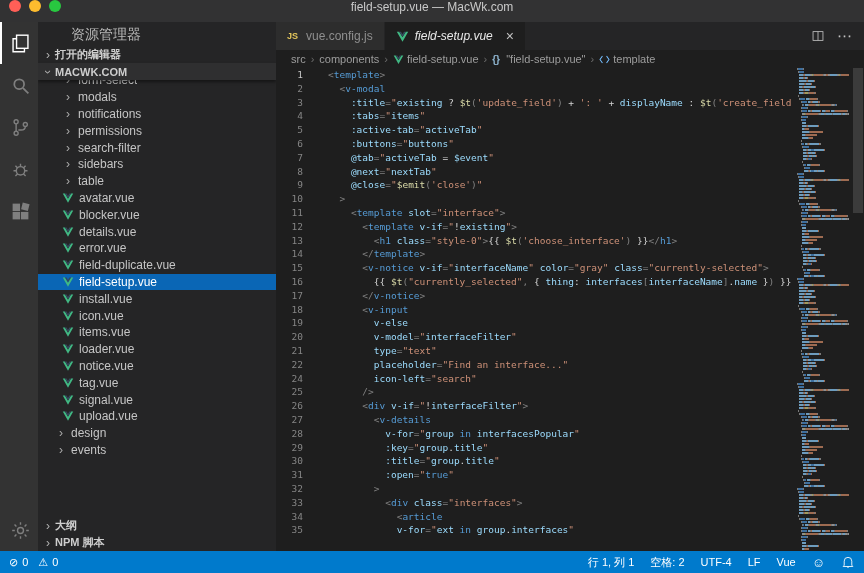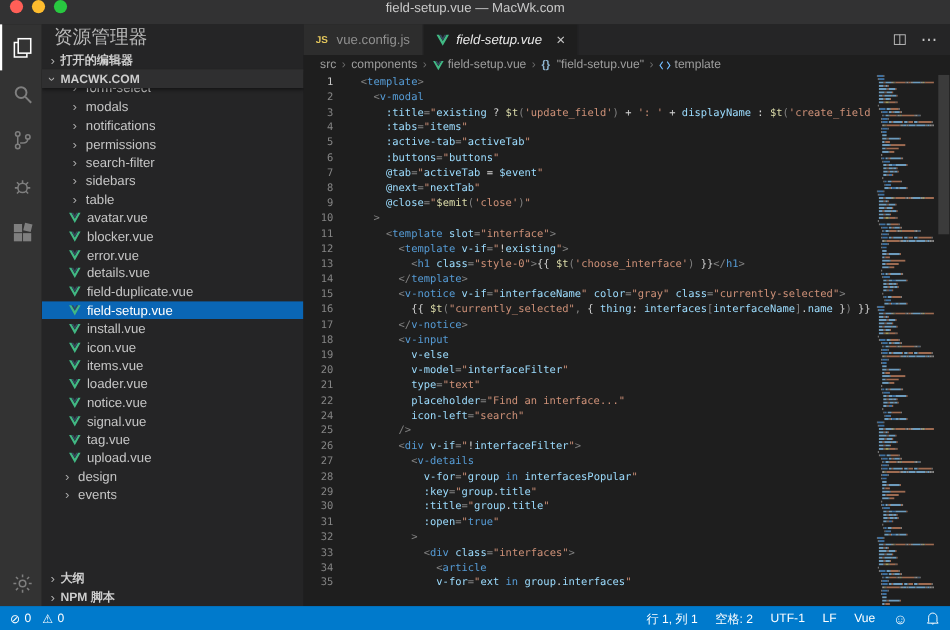--- a/index.html
+++ b/index.html
@@ -20,21 +20,21 @@
   .activitybar { flex:0 0 38px; background:#333333; display:flex; flex-direction:column; }
   .act-item { width:38px; height:42px; display:flex; align-items:center; justify-content:center;
     color:#7f7f7f; border-left:2px solid transparent; cursor:pointer; }
   .act-item.active { color:#ffffff; border-left-color:#ffffff; }
   .act-item svg { width:21px; height:21px; }
   .act-spacer { flex:1; }
 
   
   .sidebar { flex:0 0 238px; background:#252526; display:flex; flex-direction:column; min-height:0;
     color:#cccccc; overflow:hidden; }
-  .sidebar-title { flex:0 0 24px; line-height:24px; padding-left:11px; font-size:17px; color:#b8b8b8; }
+  .sidebar-title { flex:0 0 24px; line-height:24px; padding-left:33px; font-size:14px; color:#b8b8b8; }
   .section-hdr { flex:0 0 17px; display:flex; align-items:center; font-size:11px; font-weight:bold;
     color:#cecece; cursor:pointer; padding-left:3px; }
   .section-hdr .chev { width:14px; text-align:center; font-size:12px; font-weight:normal; color:#b0b0b0; }
   .chev.open { transform:rotate(90deg); }
   .proj-hdr { background:#2f2f30; box-shadow:0 2px 3px rgba(0,0,0,.45); position:relative; z-index:2; }
   .tree { flex:1 1 auto; overflow:hidden; font-size:12px; }
   .tree-row { height:16.8px; display:flex; align-items:center; cursor:pointer; color:#c5c5c5; white-space:nowrap; }
   .tree-row:first-child { margin-top:-8px; }
   .tree-row.selected { color:#ffffff; }
   .tree-row .chev { width:12px; margin-right:4px; text-align:center; font-size:12px; color:#ababab; }
@@ -214,30 +214,30 @@
             </span>
             <span class="lbl">blocker.vue</span>
           </div>
           <div class="tree-row" style="padding-left: 24px;">
             <span class="f-icon">
               <svg viewBox="0 0 24 24">
                 <path fill="#41b883" d="M1.5 3h4.4L12 13.6 18.1 3h4.4L12 21.6z"></path>
                 <path fill="#35495e" d="M5.9 3h3.3L12 7.8 14.8 3h3.3L12 12.4z"></path>
               </svg>
             </span>
-            <span class="lbl">error.vue</span>
+            <span class="lbl">details.vue</span>
           </div>
           <div class="tree-row" style="padding-left: 24px;">
             <span class="f-icon">
               <svg viewBox="0 0 24 24">
                 <path fill="#41b883" d="M1.5 3h4.4L12 13.6 18.1 3h4.4L12 21.6z"></path>
                 <path fill="#35495e" d="M5.9 3h3.3L12 7.8 14.8 3h3.3L12 12.4z"></path>
               </svg>
             </span>
-            <span class="lbl">details.vue</span>
+            <span class="lbl">error.vue</span>
           </div>
           <div class="tree-row" style="padding-left: 24px;">
             <span class="f-icon">
               <svg viewBox="0 0 24 24">
                 <path fill="#41b883" d="M1.5 3h4.4L12 13.6 18.1 3h4.4L12 21.6z"></path>
                 <path fill="#35495e" d="M5.9 3h3.3L12 7.8 14.8 3h3.3L12 12.4z"></path>
               </svg>
             </span>
             <span class="lbl">field-duplicate.vue</span>
           </div>
@@ -295,30 +295,30 @@
             </span>
             <span class="lbl">notice.vue</span>
           </div>
           <div class="tree-row" style="padding-left: 24px;">
             <span class="f-icon">
               <svg viewBox="0 0 24 24">
                 <path fill="#41b883" d="M1.5 3h4.4L12 13.6 18.1 3h4.4L12 21.6z"></path>
                 <path fill="#35495e" d="M5.9 3h3.3L12 7.8 14.8 3h3.3L12 12.4z"></path>
               </svg>
             </span>
-            <span class="lbl">signal.vue</span>
+            <span class="lbl">tag.vue</span>
           </div>
           <div class="tree-row" style="padding-left: 24px;">
             <span class="f-icon">
               <svg viewBox="0 0 24 24">
                 <path fill="#41b883" d="M1.5 3h4.4L12 13.6 18.1 3h4.4L12 21.6z"></path>
                 <path fill="#35495e" d="M5.9 3h3.3L12 7.8 14.8 3h3.3L12 12.4z"></path>
               </svg>
             </span>
-            <span class="lbl">tag.vue</span>
+            <span class="lbl">signal.vue</span>
           </div>
           <div class="tree-row" style="padding-left: 24px;">
             <span class="f-icon">
               <svg viewBox="0 0 24 24">
                 <path fill="#41b883" d="M1.5 3h4.4L12 13.6 18.1 3h4.4L12 21.6z"></path>
                 <path fill="#35495e" d="M5.9 3h3.3L12 7.8 14.8 3h3.3L12 12.4z"></path>
               </svg>
             </span>
             <span class="lbl">upload.vue</span>
           </div>
@@ -1911,21 +1911,21 @@
   <div class="statusbar" style="background: rgb(0, 122, 204);">
     <div class="sb-left">
       <span class="ic-err">⊘</span>
       <span class="num">0</span>
       <span class="ic-warn">⚠</span>
       <span class="num">0</span>
     </div>
     <div class="sb-right" id="status-right">
         <span class="sb-item">行 1, 列 1</span>
         <span class="sb-item">空格: 2</span>
-        <span class="sb-item">UTF-1</span>
+        <span class="sb-item">UTF-4</span>
         <span class="sb-item">LF</span>
         <span class="sb-item">Vue</span>
         <span class="smiley">☺</span>
         <span class="sb-icon">
           <svg viewBox="0 0 24 24" fill="none" stroke="currentColor" stroke-width="1.5">
             <path d="M5.5 17.5v-7a6.5 6.5 0 0 1 13 0v7l1.8 2.2H3.7z"></path>
             <path d="M10.3 20a1.8 1.8 0 0 0 3.4 0"></path>
           </svg>
         </span>
       </div>

